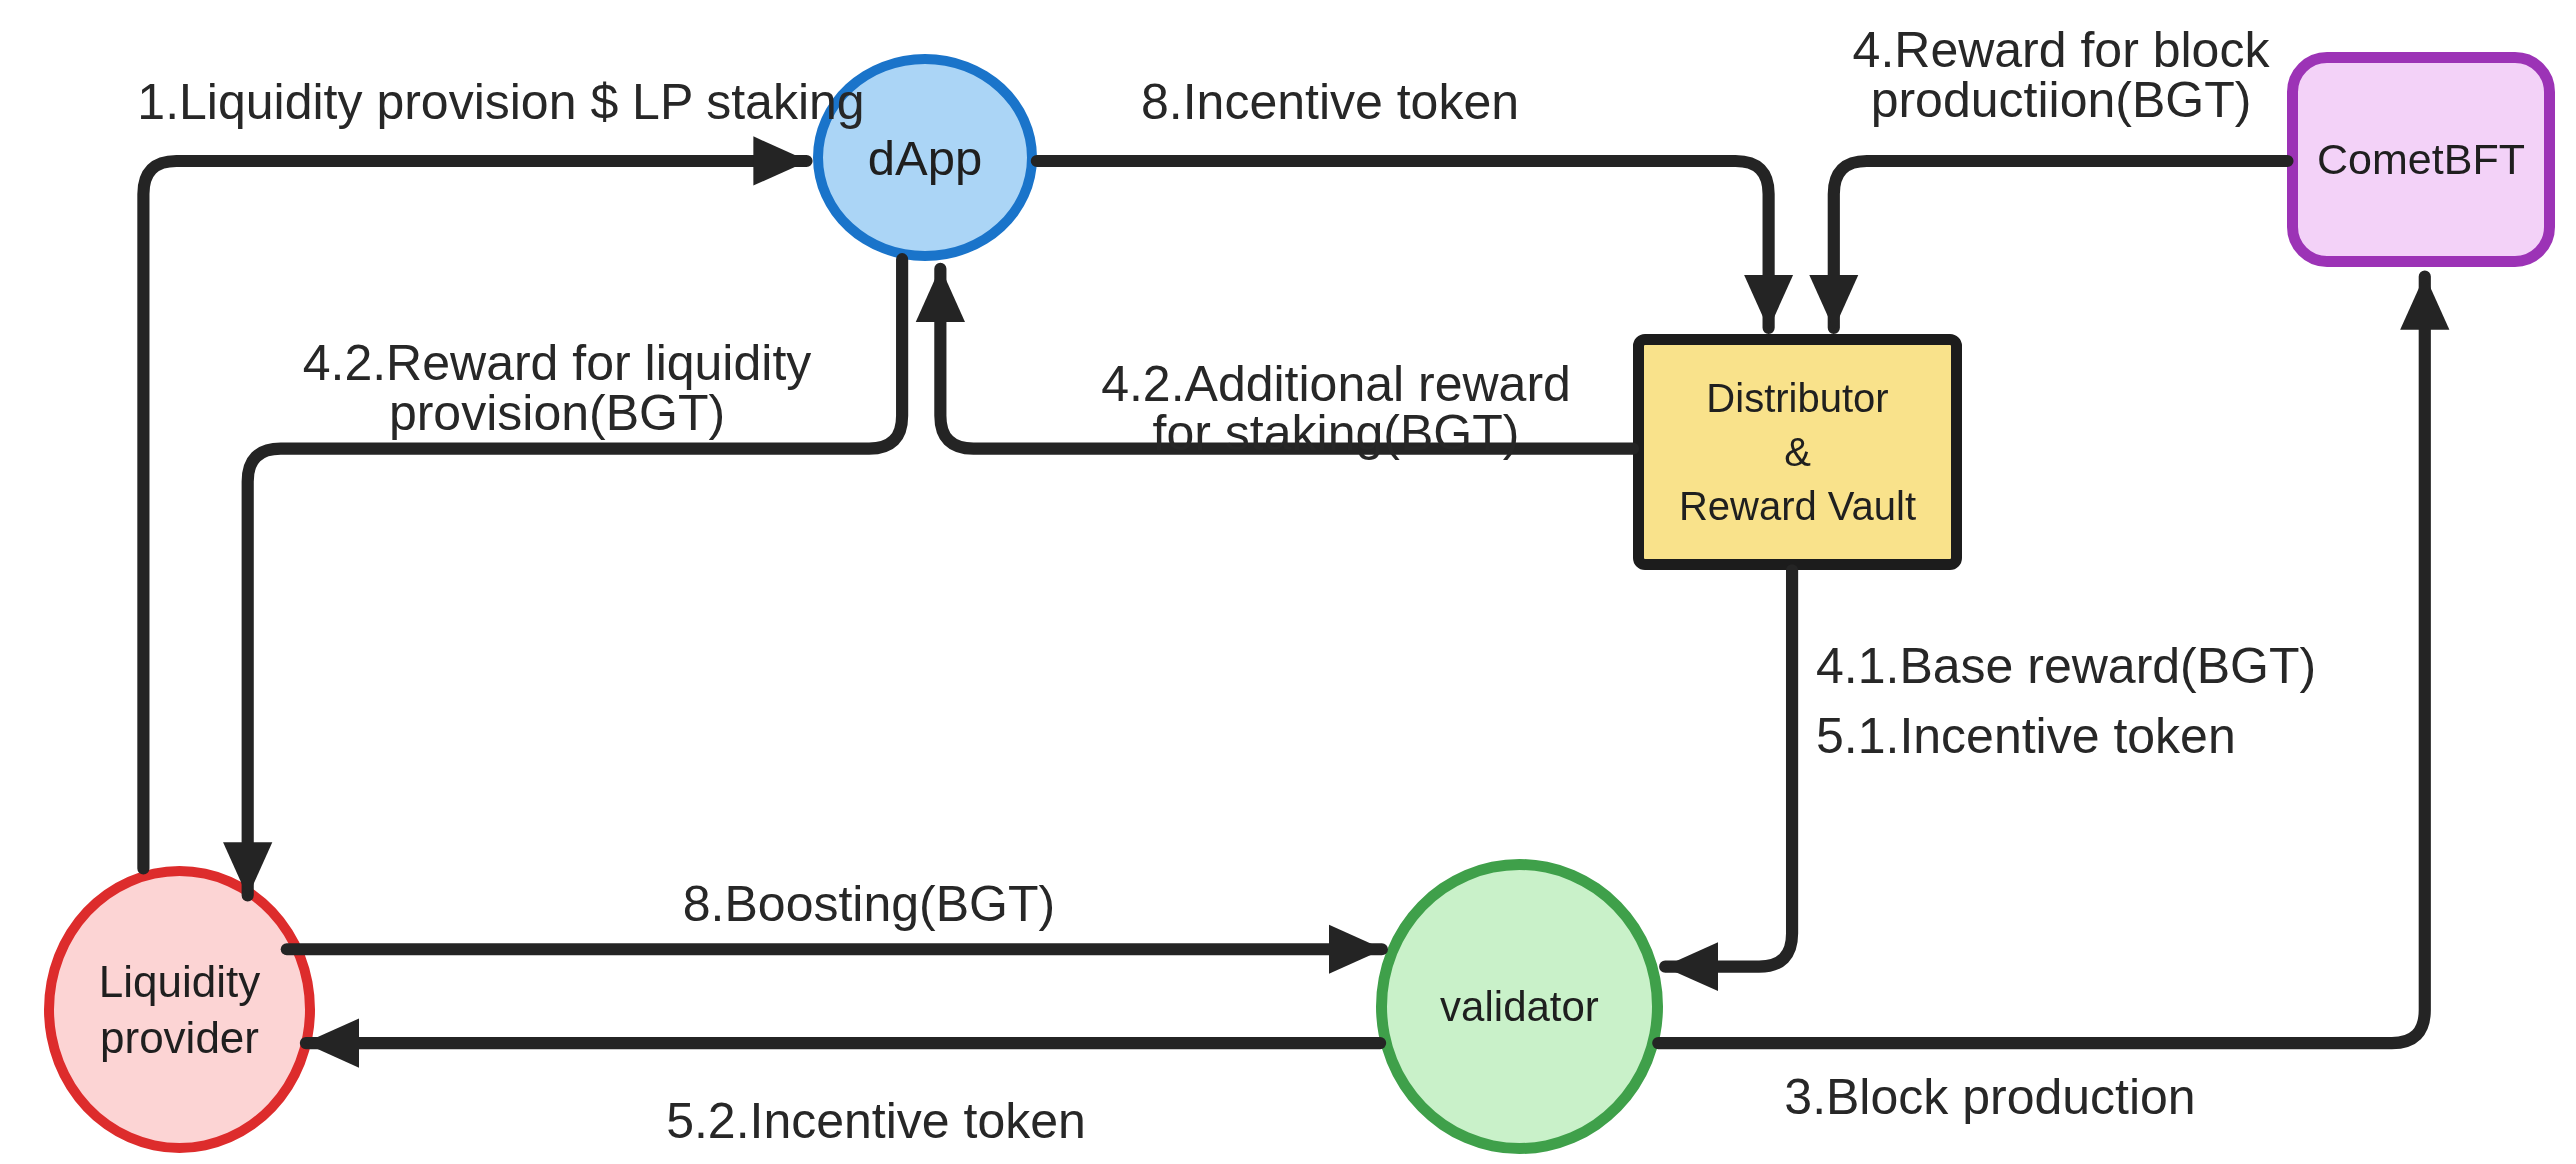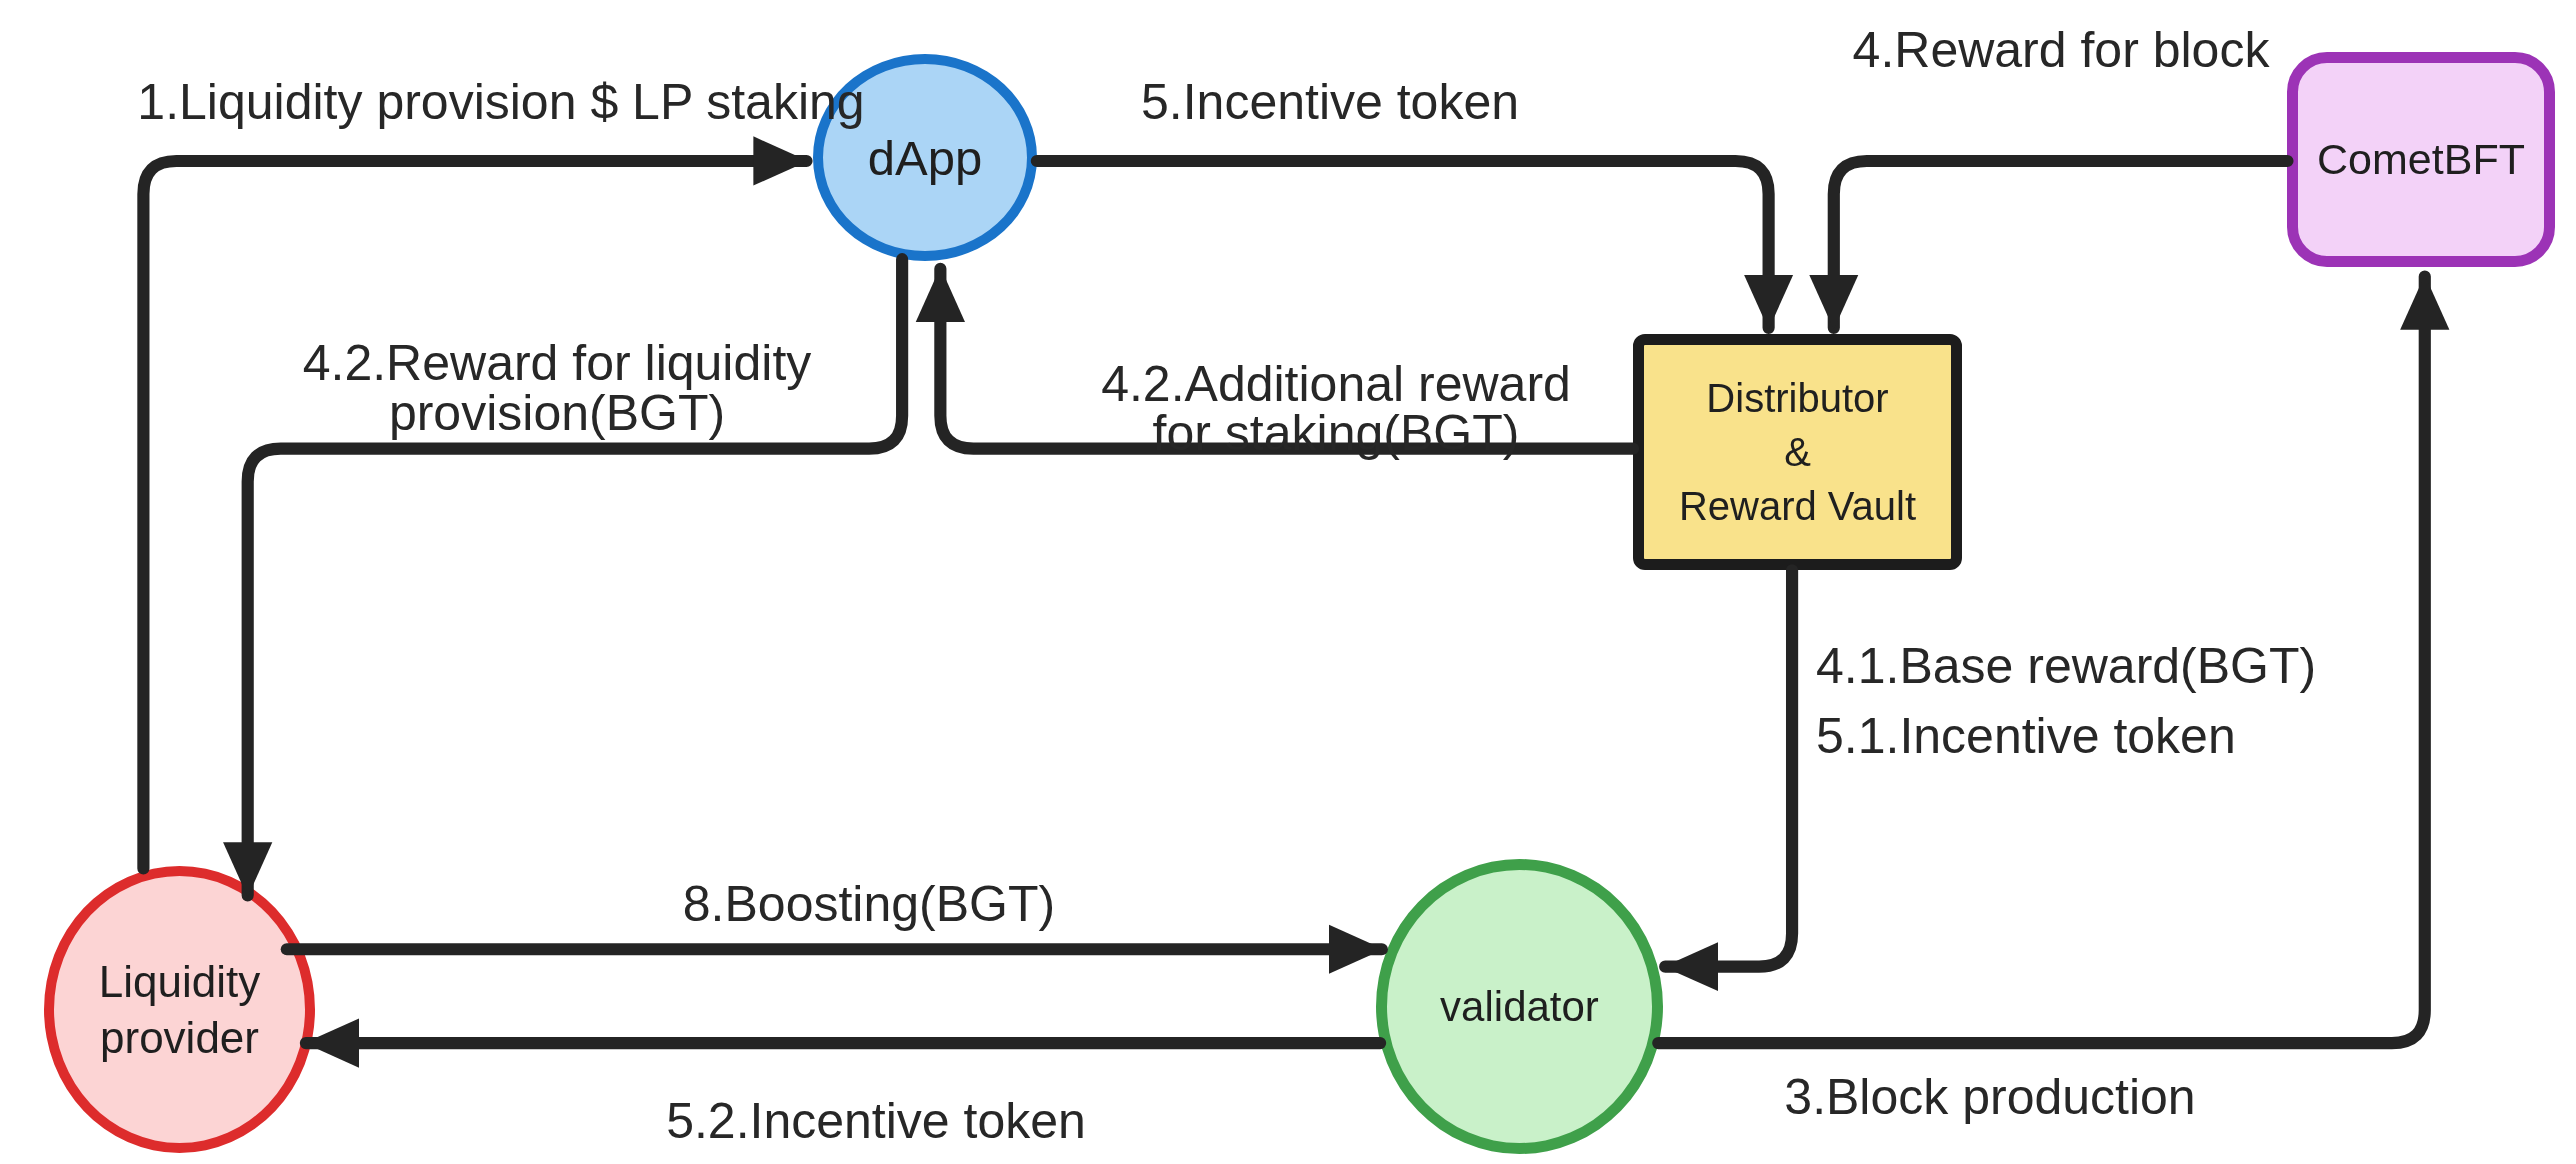--- a/index.html
+++ b/index.html
@@ -112,24 +112,25 @@
       <path d="M 330 1092 L 1590 1092" marker-end="url(#ah)"></path>
 
       <path d="M 1588 1200 L 352 1200" marker-end="url(#ah)"></path>
 
       <path d="M 1908 1200 L 2752 1200 Q 2790 1200 2790 1162 L 2790 318" marker-end="url(#ah)"></path>
     </g>
   </svg>
 
   <div class="edge-label center-anchor" style="left:501px;top:77px;">1.Liquidity provision $ LP staking</div>
 
-  <div class="edge-label center-anchor" style="left:1330px;top:77px;">5.Incentive token</div>
+  <div class="edge-label center-anchor" style="left:1330px;top:77px;">8.Incentive token</div>
 
   <div class="edge-label center-anchor" style="left:2061px;top:25px;">
     <div>4.Reward for block</div>
+    <div>productiion(BGT)</div>
   </div>
 
   <div class="edge-label center-anchor" style="left:557px;top:338px;">
     <div>4.2.Reward for liquidity</div>
     <div>provision(BGT)</div>
   </div>
 
   <div class="edge-label center-anchor" style="left:1336px;top:328px;line-height:49px;margin-top:32px;">
     <div>4.2.Additional reward</div>
     <div>for staking(BGT)</div>

